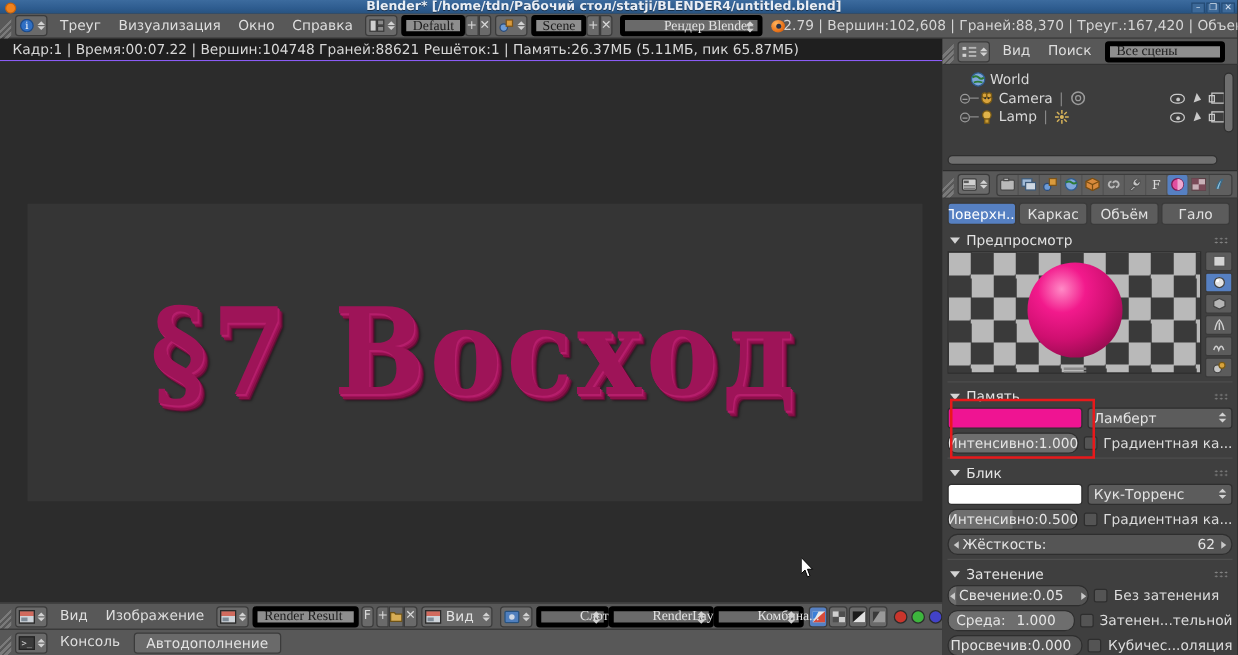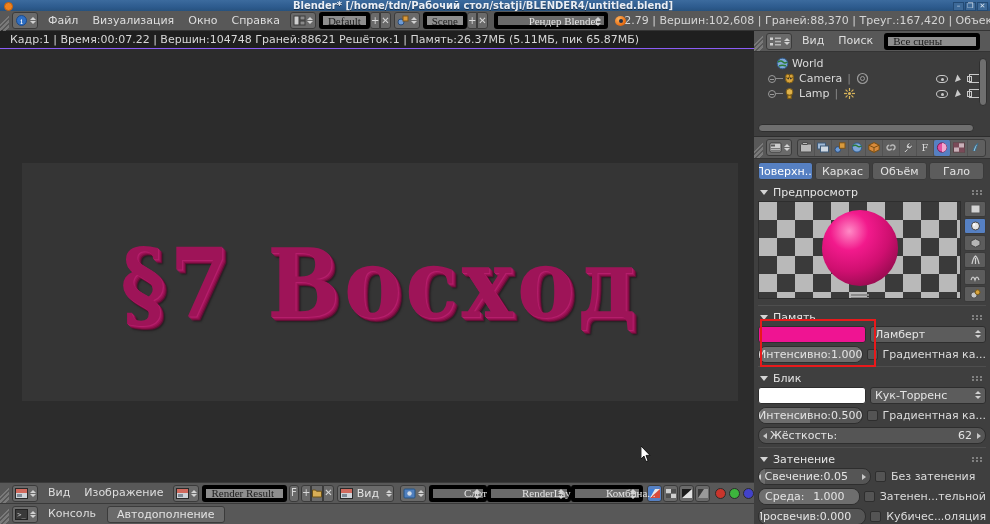--- a/index.html
+++ b/index.html
@@ -321,21 +321,21 @@
   .slider .fill {
     position: absolute; left: 0; top: 0; bottom: 0; background: #6e6e6e;
   }
   .slider .lbl { position: relative; z-index: 2; white-space: nowrap; }
   .sl-arrow-l, .sl-arrow-r {
     position: relative; z-index: 2; width: 0; height: 0;
     border-top: 3px solid transparent; border-bottom: 3px solid transparent;
   }
   .sl-arrow-l { border-right: 4px solid #c8c8c8; }
   .sl-arrow-r { border-left: 4px solid #c8c8c8; }
-  .sl-split { display: flex; align-items: center; justify-content: flex-end; width: 100%; padding: 0 4px; }
+  .sl-split { display: flex; align-items: center; justify-content: center; width: 100%; padding: 0 4px; }
 
   .dropsel {
     height: 17px; flex: 1; background: #5c5c5c; border: 1px solid #2e2e2e; border-radius: 3px;
     display: flex; align-items: center; padding: 0 4px; color: #e4e4e4; font-size: 11px;
     position: relative; white-space: nowrap; overflow: hidden;
   }
   .dropsel .updn {
     position: absolute; right: 4px; top: 3px; display: flex; flex-direction: column; gap: 2px;
   }
   .checkrow { display: flex; align-items: center; gap: 5px; flex: 1; font-size: 11px; color: #dcdcdc; }
@@ -372,21 +372,21 @@
           <circle cx="6.5" cy="5.5" r="5" fill="#2f6fc4" stroke="#1d4a87"></circle>
           <text x="6.5" y="8.6" font-size="8" fill="#fff" text-anchor="middle" font-family="DejaVu Serif, serif">i</text>
         </svg>
       </span>
       <span class="arrows">
         <i class="arrow-up"></i>
           <i class="arrow-dn"></i>
       </span>
     </div>
 
-    <div class="menu-txt">Файл</div>
+    <div class="menu-txt">Треуг</div>
     <div class="menu-txt">Визуализация</div>
     <div class="menu-txt">Окно</div>
     <div class="menu-txt">Справка</div>
 
     <div class="etsel">
       <span class="glyph">
         <svg width="13" height="11" viewBox="0 0 13 11">
           <rect x="1" y="1" width="5" height="9" fill="#cfcfcf" stroke="#3a3a3a"></rect>
           <rect x="7" y="1" width="5" height="4" fill="#8a8a8a" stroke="#3a3a3a"></rect>
           <rect x="7" y="6" width="5" height="4" fill="#8a8a8a" stroke="#3a3a3a"></rect>

